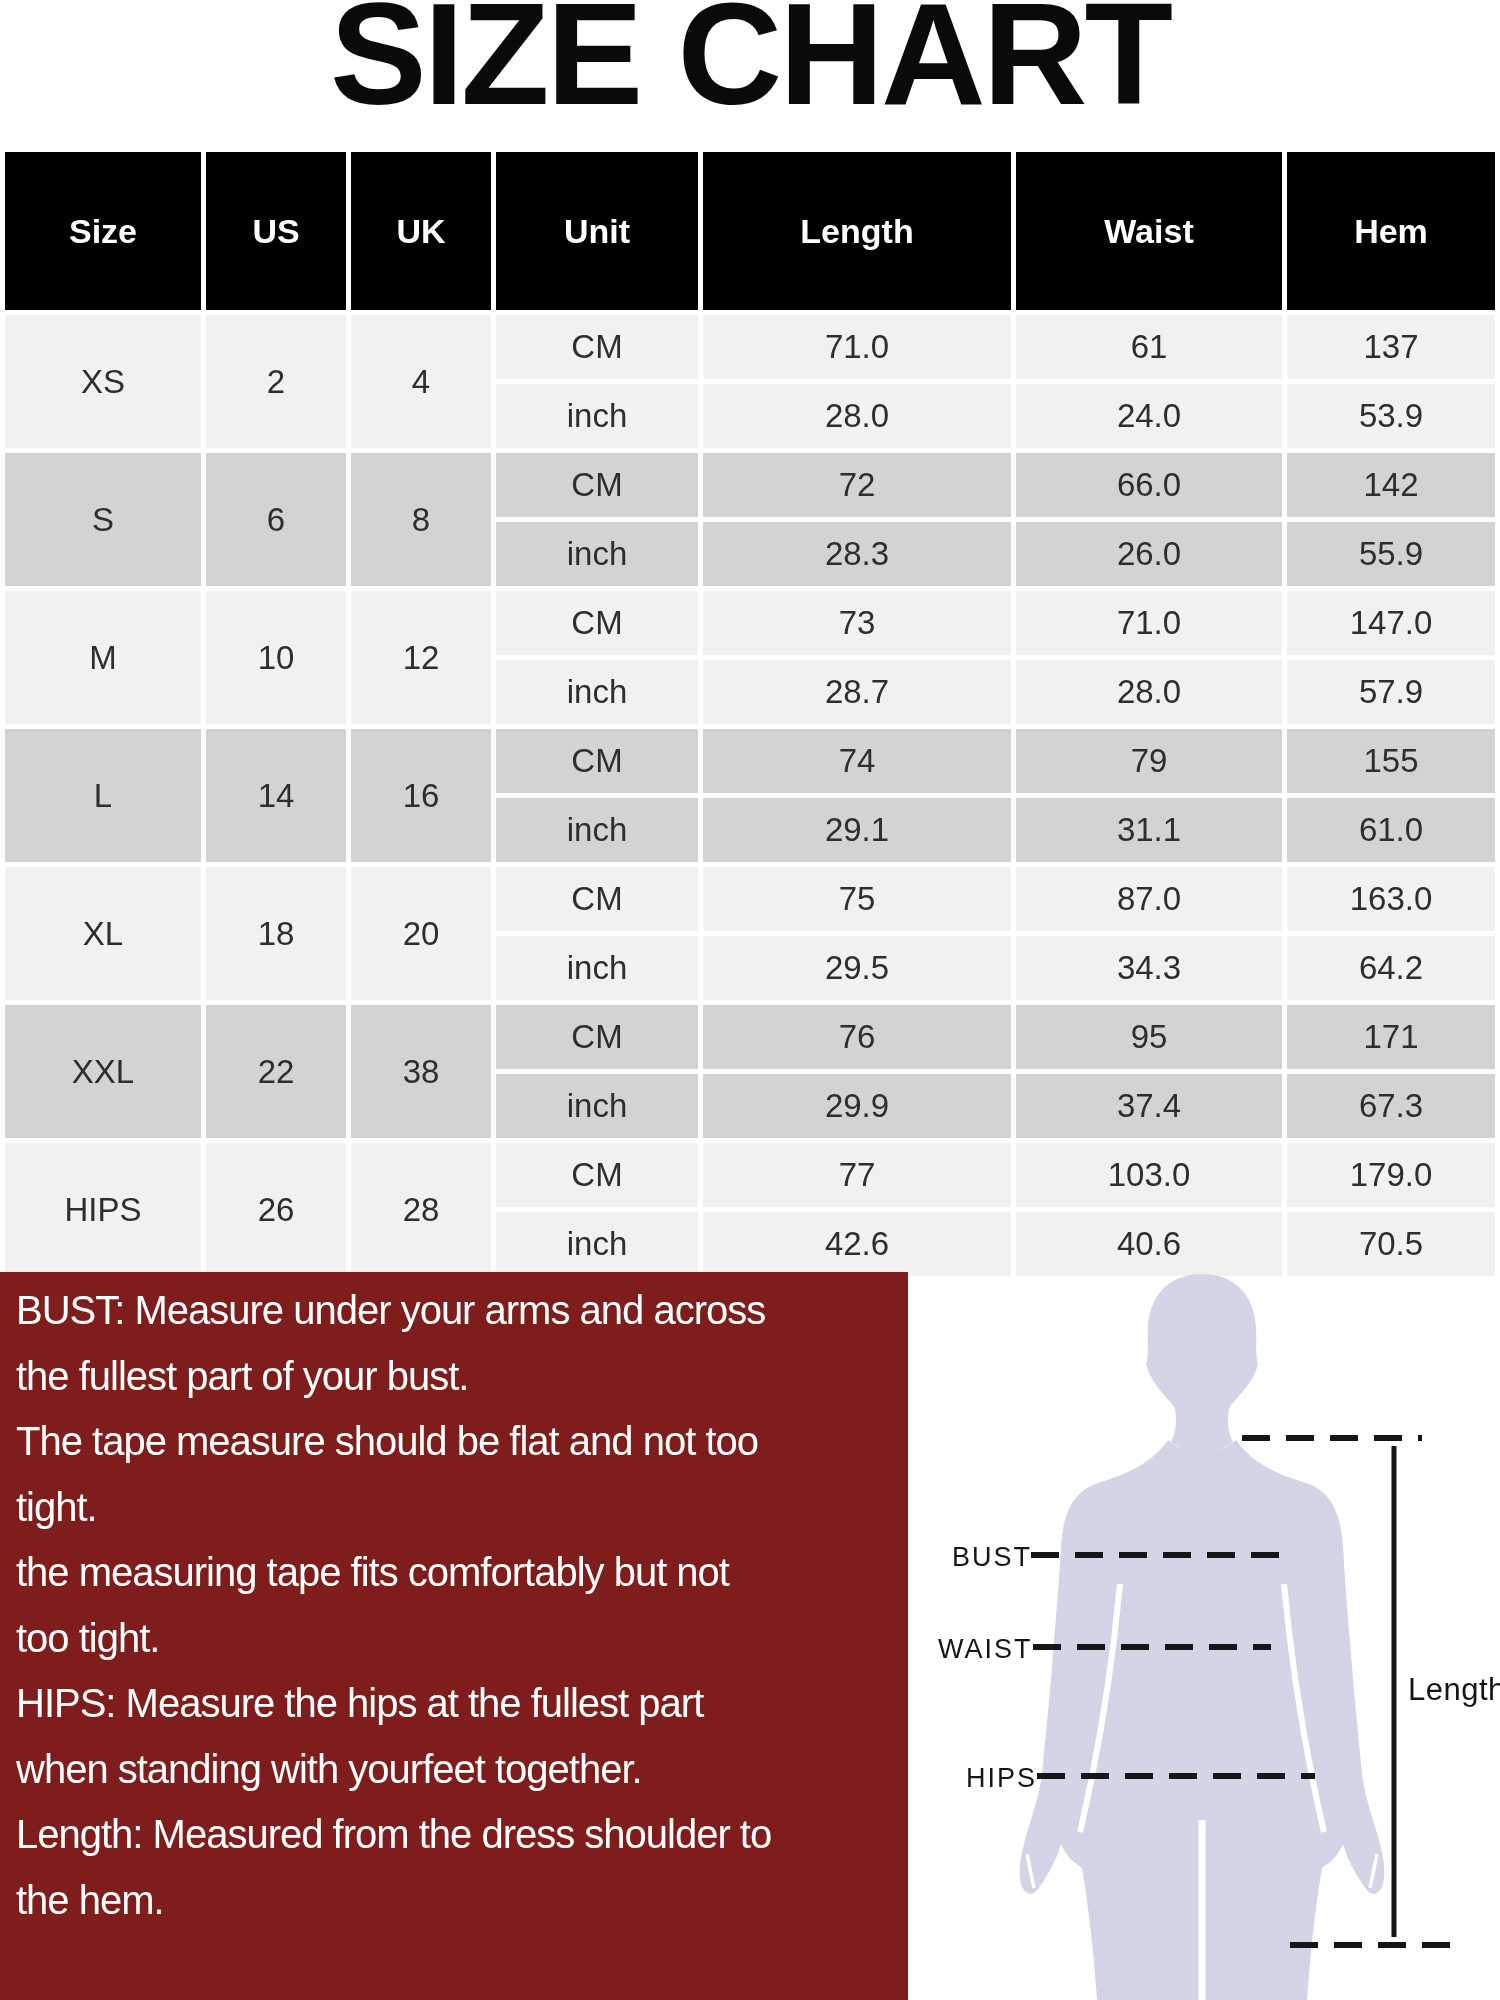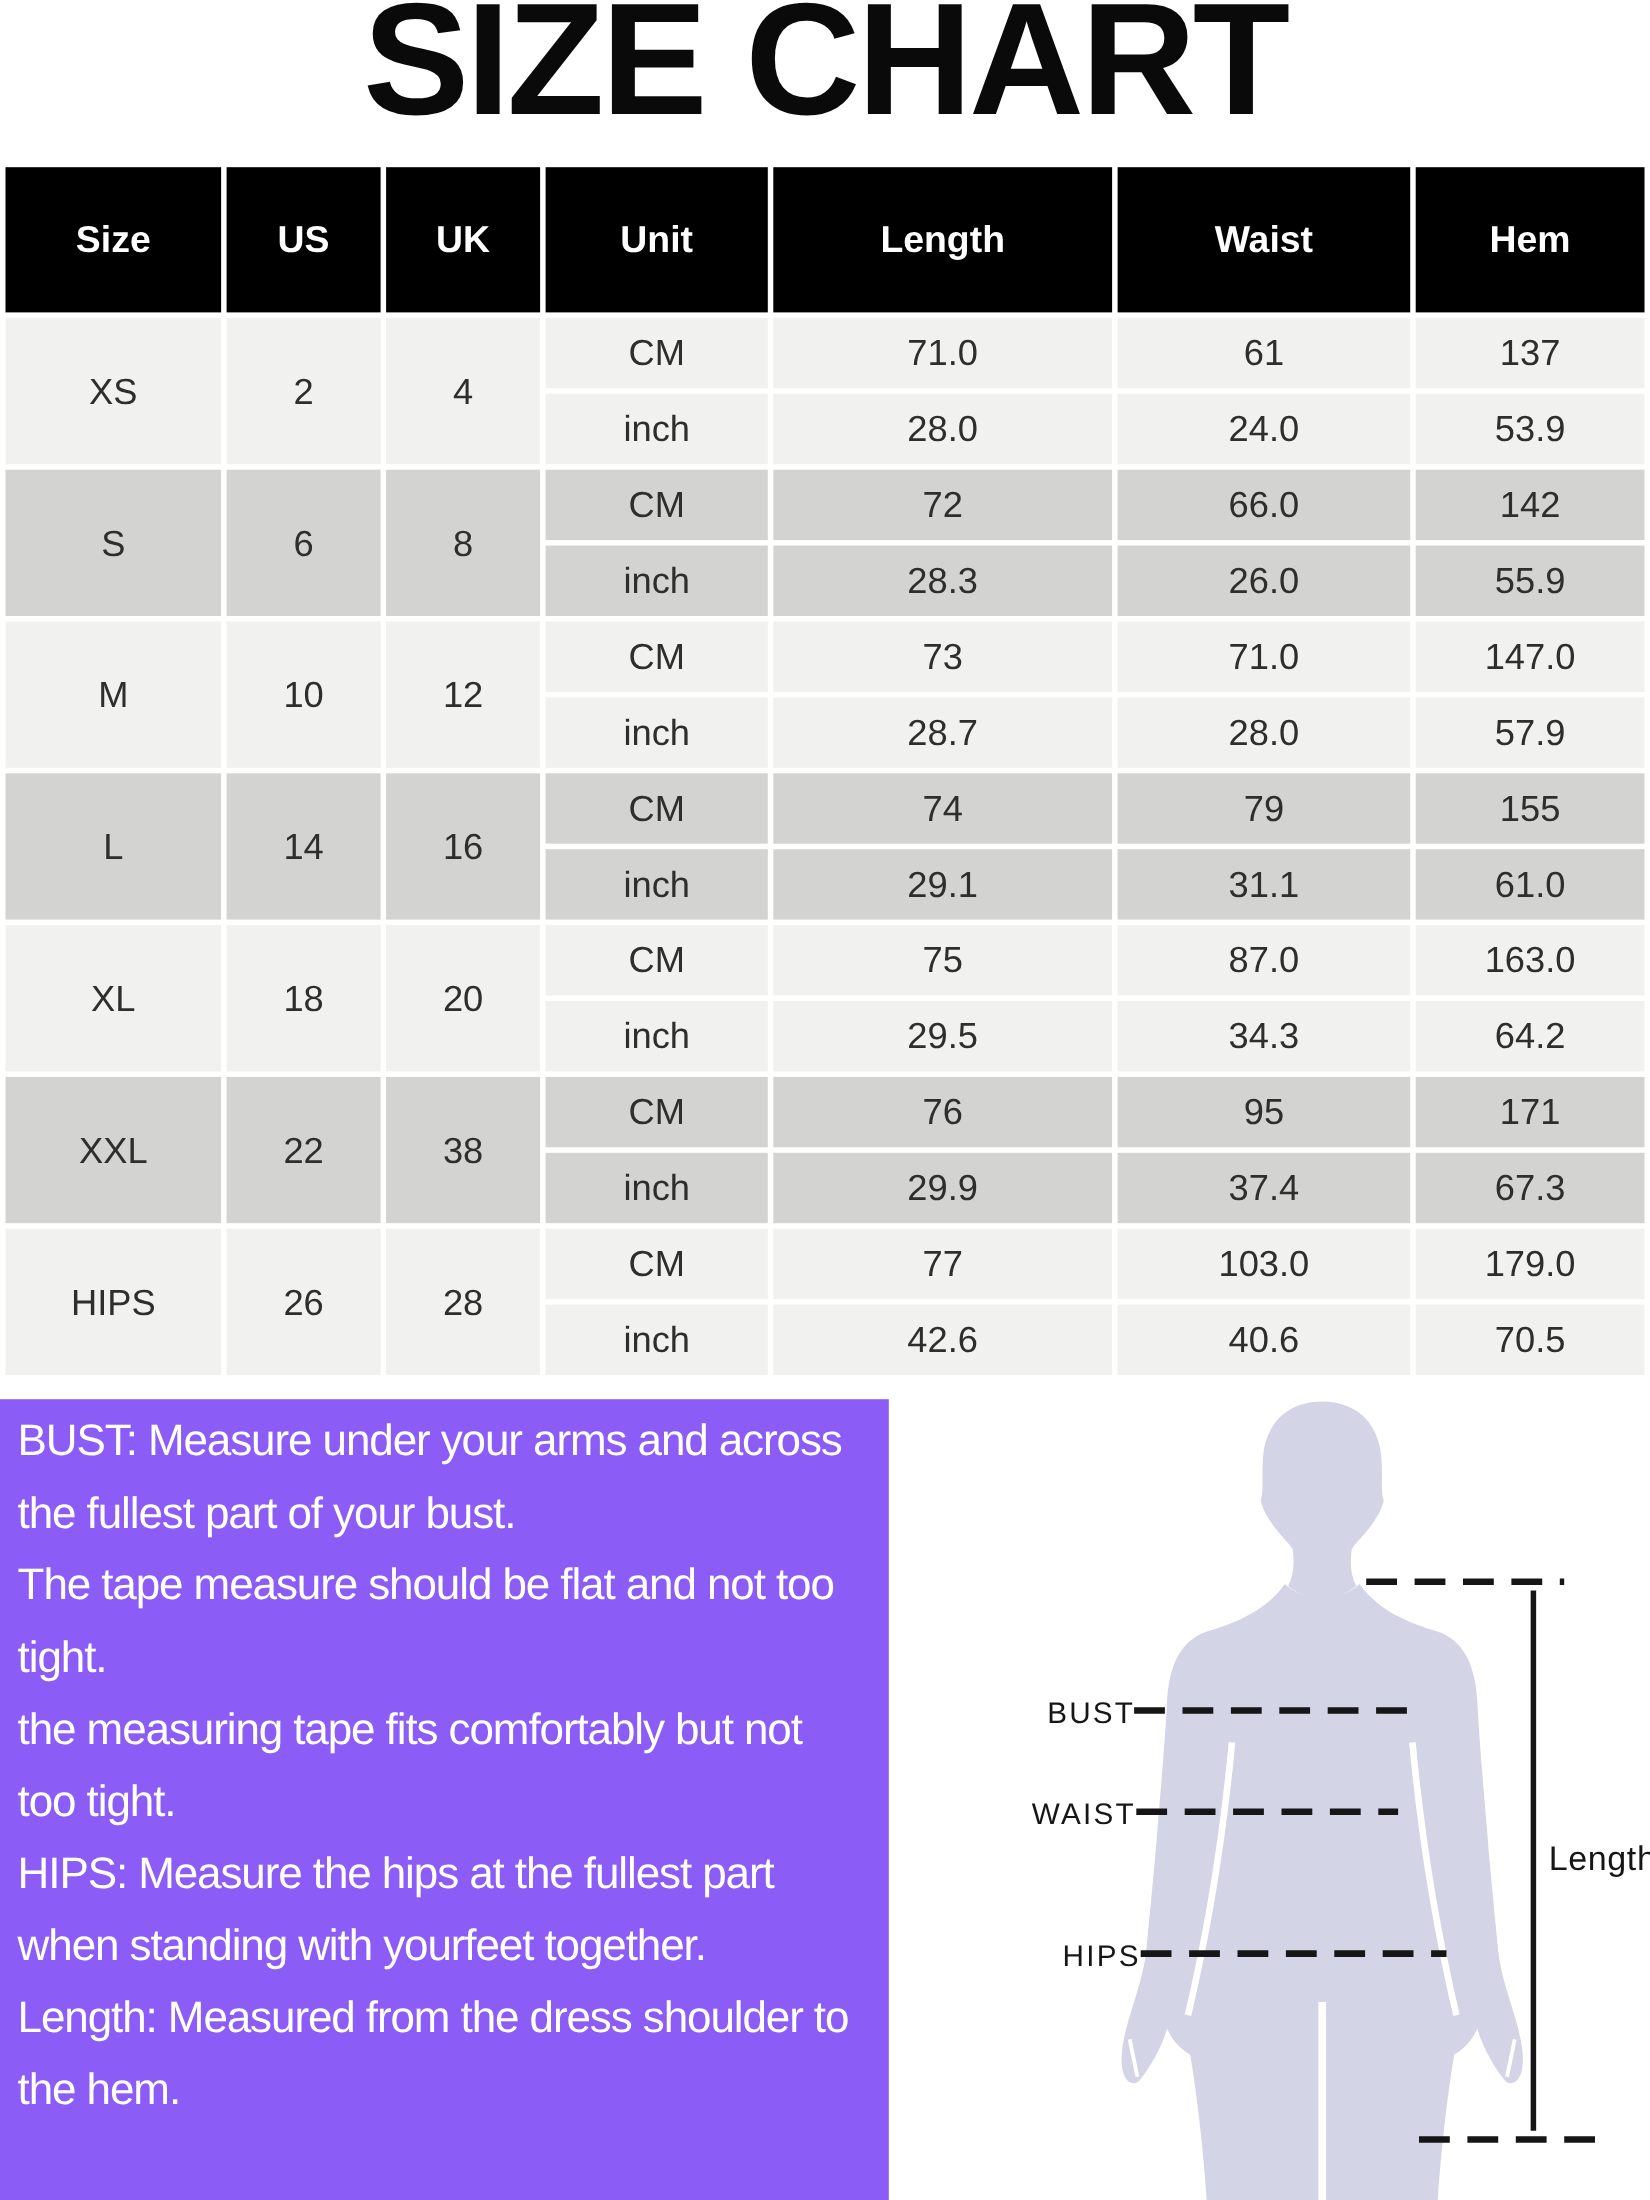--- a/index.html
+++ b/index.html
@@ -11,31 +11,31 @@
     position:absolute;top:-18px;left:0;width:100%;margin:0;
     text-align:center;font-size:145px;line-height:145px;font-weight:700;
     letter-spacing:-3px;color:#0a0a0a;white-space:nowrap;
   }
   table.size-table{
     position:absolute;top:147px;left:0;width:1500px;
     table-layout:fixed;border-collapse:separate;border-spacing:5px;
   }
   table.size-table th{
     background:#000000;color:#ffffff;font-size:34px;font-weight:700;
-    height:132px;text-align:center;vertical-align:middle;padding:0;
+    height:132px;text-align:center;vertical-align:middle;padding:13px;
   }
   table.size-table td{
     font-size:33px;color:#2e2e2e;text-align:center;vertical-align:middle;
     height:64px;padding:0;
   }
   tr.g-light td{background:#f1f1ef;}
   tr.g-dark td{background:#d3d3d1;}
   .instructions{
-    position:absolute;left:0;top:1272px;width:808px;height:728px;
-    background:#8b5cf6;box-sizing:border-box;padding:6px 0 0 16px;
+    position:absolute;left:0;top:1272px;width:908px;height:728px;
+    background:#7f1d1d;box-sizing:border-box;padding:6px 0 0 16px;
   }
   .iline{
     color:#ffffff;font-size:40px;letter-spacing:-1px;line-height:65.5px;
     white-space:nowrap;
   }
   .figure-svg{position:absolute;left:930px;top:1270px;}
   .figure-svg text{
     font-family:"Liberation Sans",sans-serif;fill:#161616;
     font-size:27px;letter-spacing:2px;
   }

